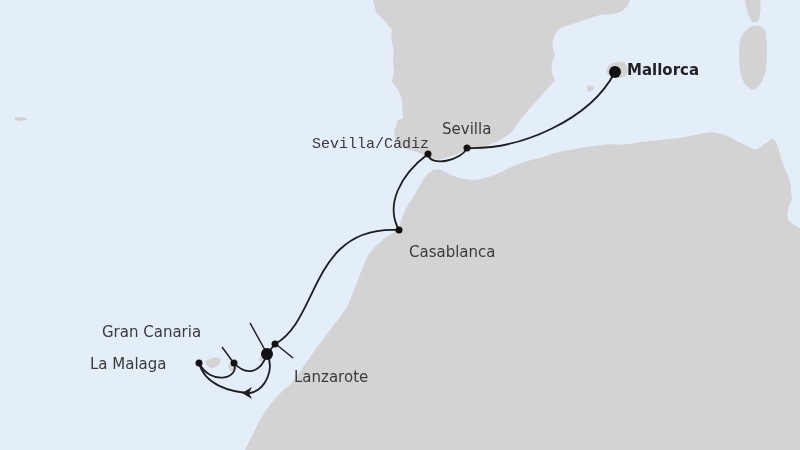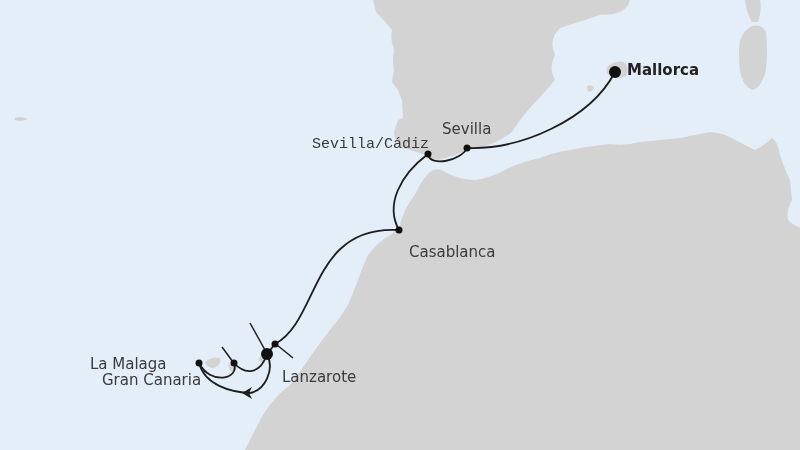--- a/index.html
+++ b/index.html
@@ -63,16 +63,16 @@
       <circle cx="267" cy="354" r="6"></circle>
       <circle cx="234" cy="363" r="3.5"></circle>
       <circle cx="199" cy="363" r="3.5"></circle>
     </g>
   </svg>
 
   <div class="lbl bold" style="left:627px;top:63px;">Mallorca</div>
   <div class="lbl" style="left:442px;top:122px;">Sevilla</div>
   <div class="lbl" style="left:312px;top:137px;font-family:Liberation Mono, monospace;">Sevilla/Cádiz</div>
   <div class="lbl" style="left:409px;top:222px;margin-top:23px;">Casablanca</div>
-  <div class="lbl" style="left:102px;top:325px;margin-top:48px;">Gran Canaria</div>
+  <div class="lbl" style="left:102px;top:325px;">Gran Canaria</div>
   <div class="lbl" style="left:90px;top:357px;">La Malaga</div>
-  <div class="lbl" style="left:282px;top:370px;">Lanzarote</div>
+  <div class="lbl" style="left:294px;top:370px;">Lanzarote</div>
 </div>
 
 </body></html>

